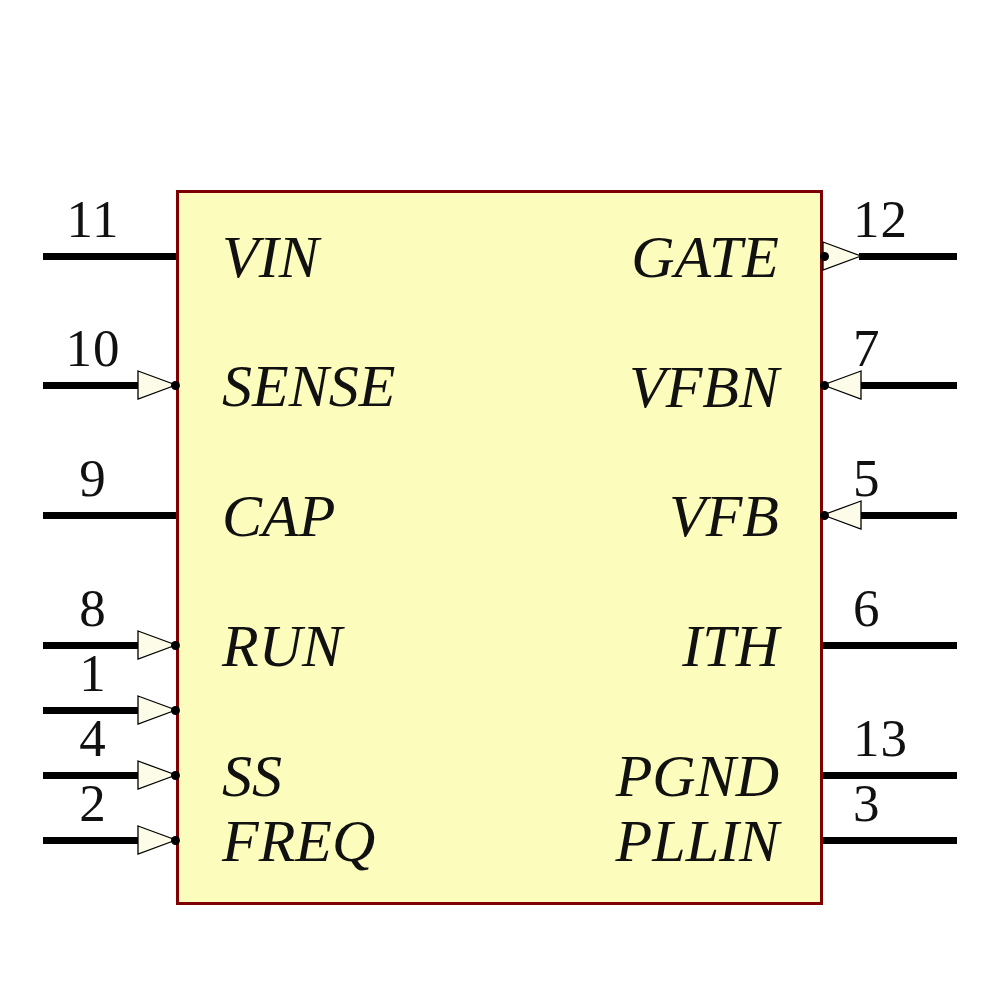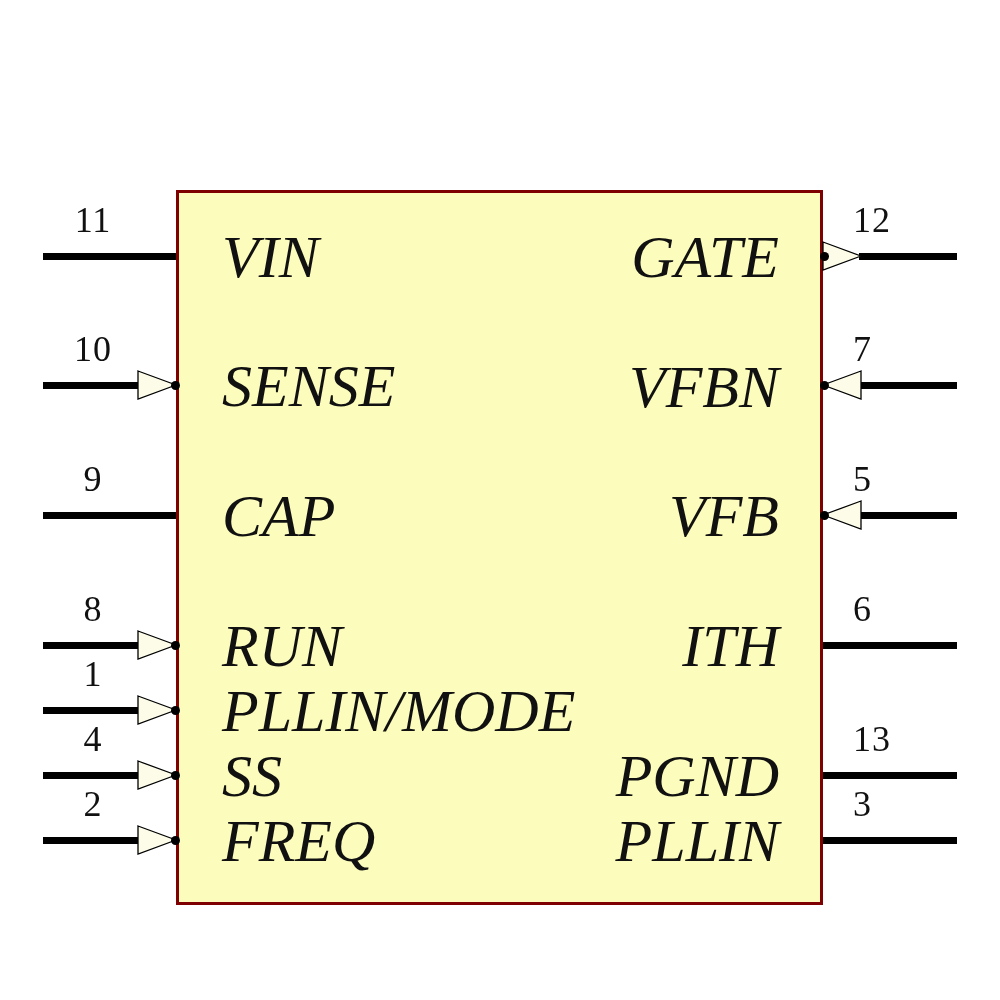--- a/index.html
+++ b/index.html
@@ -14,21 +14,21 @@
   
   .pin{position:absolute;height:0;}
   .pin.left{left:43px;width:133px;}
   .pin.right{left:823px;width:134px;}
   .wire{position:absolute;top:-3.5px;height:7px;background:#000;}
   .pin.left  .wire.full {left:0;width:133px;}
   .pin.left  .wire.short{left:0;width:100px;}
   .pin.right .wire.full {left:0;width:134px;}
   .pin.right .wire.short{left:36px;width:98px;}
   .num{
-    position:absolute;bottom:18px;font-size:36px;line-height:1;
+    position:absolute;bottom:10px;font-size:53px;line-height:1;
     letter-spacing:1px;white-space:nowrap;
   }
   .pin.left  .num{left:0;width:100px;text-align:center;}
   .pin.right .num{right:0;width:104px;text-align:left;}
   .arrow{position:absolute;width:40px;height:30px;top:-15px;}
   .arrow polygon{fill:#FCFCE9;stroke:#000;stroke-width:1.3;}
   .pin.left  .arrow{right:-1px;}
   .pin.right .arrow{left:-1px;}
   .dot{position:absolute;width:9px;height:9px;border-radius:50%;background:#000;top:-4.5px;}
   .dot.dr{right:-4px;}
@@ -143,21 +143,20 @@
 
   <div class="pin right" style="top:840px">
     <span class="num">3</span>
     <span class="wire full"></span>
   </div>
 
   <span class="lbl l" style="top:256px">VIN</span>
   <span class="lbl l" style="top:385px">SENSE</span>
   <span class="lbl l" style="top:515px">CAP</span>
   <span class="lbl l" style="top:645px">RUN</span>
-  <span class="lbl l" style="top:710px">PLLIN/MODE</span>
   <span class="lbl l" style="top:775px">SS</span>
   <span class="lbl l" style="top:840px">FREQ</span>
 
   <span class="lbl r" style="top:256px">GATE</span>
   <span class="lbl r" style="top:386px">VFBN</span>
   <span class="lbl r" style="top:515px">VFB</span>
   <span class="lbl r" style="top:645px">ITH</span>
   <span class="lbl r" style="top:775px">PGND</span>
   <span class="lbl r" style="top:840px">PLLIN</span>
 

